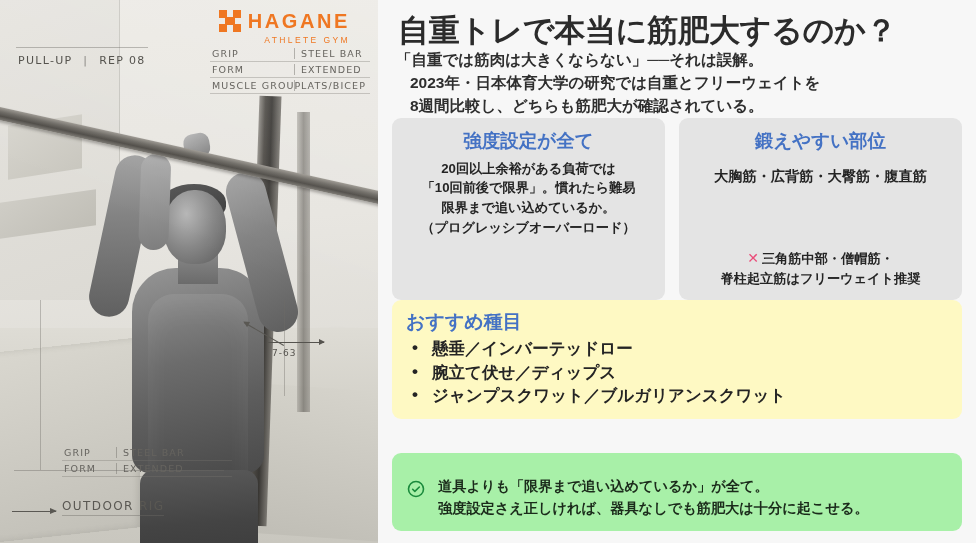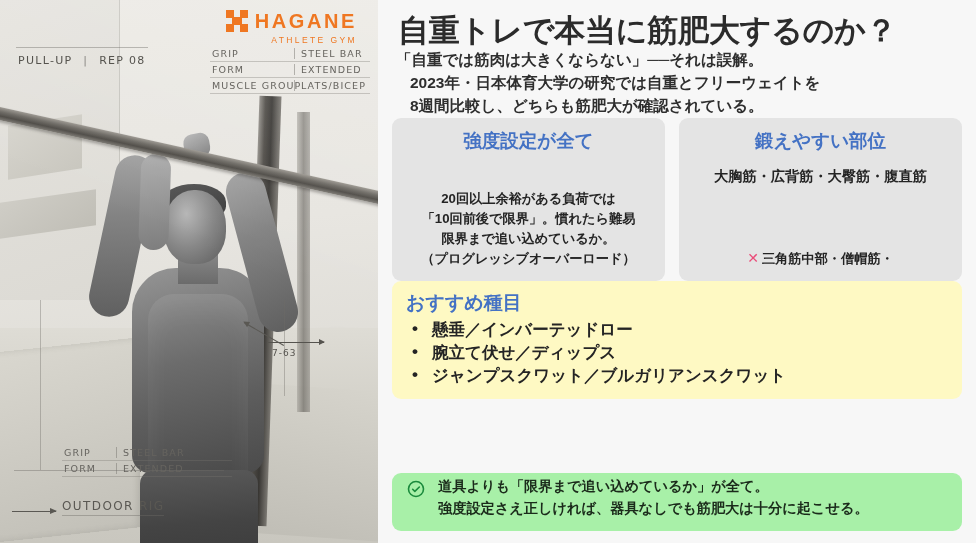--- a/index.html
+++ b/index.html
@@ -135,21 +135,21 @@
     position:absolute; color:#55534e; font-size:10.5px; letter-spacing:1.3px;
     font-family:"DejaVu Sans",sans-serif; white-space:nowrap;
   }
   .anno .sep{ display:inline-block; padding:0 6px; color:#8b8984; }
   .rule{ position:absolute; height:1px; background:rgba(110,108,102,.42); }
   .vrule{ position:absolute; width:1px; background:rgba(110,108,102,.38); }
 
   .tag-topleft{ left:18px; top:30px; font-size:11px;margin-top:24px; }
   .rule-topleft{ left:16px; top:47px; width:132px; }
 
-  .logo-block{ position:absolute; right:21px; top:10px; text-align:left; }
+  .logo-block{ position:absolute; right:28px; top:10px; text-align:left; }
   .logo-row{ display:flex; align-items:center; gap:7px; }
   .logo-mark{ width:22px; height:22px; position:relative; flex:0 0 22px; }
   .logo-mark i{ position:absolute; background:#ef7722; display:block; }
   .logo-mark i:nth-child(1){ left:0;  top:0;   width:8px; height:8px; }
   .logo-mark i:nth-child(2){ left:14px;top:0;   width:8px; height:8px; }
   .logo-mark i:nth-child(3){ left:6px; top:7px; width:10px;height:8px; }
   .logo-mark i:nth-child(4){ left:0;  top:14px;width:8px; height:8px; }
   .logo-mark i:nth-child(5){ left:14px;top:14px;width:8px; height:8px; }
   .logo-text{ color:#ef7722; font-size:20px; font-weight:700; letter-spacing:2.6px; line-height:1; }
   .logo-sub{ color:#ef7722; font-size:8.5px; letter-spacing:2.4px; text-align:right; margin-top:3px; }
@@ -197,21 +197,21 @@
     line-height:1.12; padding-left:6px;
   }
   .subtitle{
     font-size:15.5px; font-weight:700; color:#2e2e2e; line-height:1.48; padding-left:4px;
   }
   .subtitle div:nth-child(n+2){ padding-left:14px; }
 
   .card-row{ display:flex; gap:14px; }
   .card{
     background:#e4e4e4; border-radius:9px; padding:10px 12px 12px; flex:1;
-    display:flex; flex-direction:column;justify-content:space-between;
+    display:flex; flex-direction:column;
   }
   .card.left-card{ flex:0 0 273px; }
   .card-title{
     color:#4472c4; font-size:18.5px; font-weight:700; text-align:center; margin-bottom:6px;
   }
   .card-body{
     color:#242424; font-size:13.2px; font-weight:700; line-height:1.5; text-align:center;
   }
   .muscle-main{
     color:#242424; font-size:14.2px; font-weight:700; text-align:center; margin:8px 0 14px;
@@ -228,21 +228,21 @@
   .rec-list{ list-style:none; }
   .rec-list li{
     color:#242424; font-size:16.5px; font-weight:700; line-height:1.42;
     padding-left:26px; position:relative;
   }
   .rec-list li:before{
     content:"•"; position:absolute; left:6px; top:-1px; font-size:17px; color:#242424;
   }
 
   .callout{
-    background:#a8f0a8; border-radius:9px; padding:3px 14px 12px;
+    background:#a8f0a8; border-radius:9px; padding:23px 14px 12px;
     display:flex; align-items:flex-start; gap:12px; margin-top:auto;
   }
   .check-icon{ flex:0 0 20px; margin-top:3px; }
   .callout-text{ color:#1b2b1b; font-size:14.2px; font-weight:700; line-height:1.5; }
 </style>
 </head>
 <body>
 
 <div class="slide">
 
@@ -362,20 +362,21 @@
         </div>
       </div>
 
       <div class="card">
         <div class="card-title">鍛えやすい部位</div>
         <div class="muscle-main">大胸筋・広背筋・大臀筋・腹直筋</div>
         <div class="muscle-warn">
           <div>
             <span class="xmark">✕</span><span>三角筋中部・僧帽筋・</span>
           </div>
+          <div>脊柱起立筋はフリーウェイト推奨</div>
         </div>
       </div>
 
     </div>
 
     <div class="rec-card">
       <div class="rec-title">おすすめ種目</div>
       <ul class="rec-list">
         <li>懸垂／インバーテッドロー</li>
         <li>腕立て伏せ／ディップス</li>

